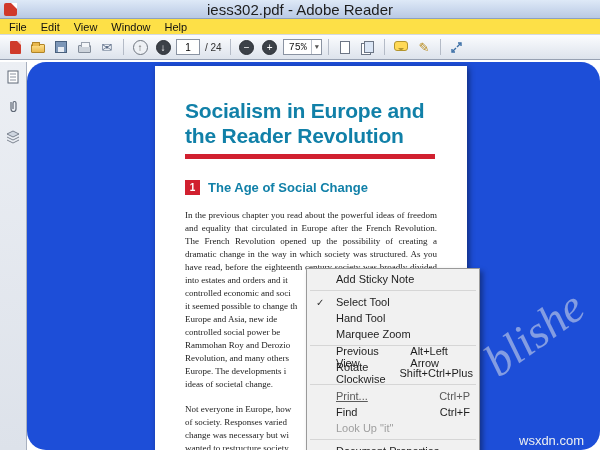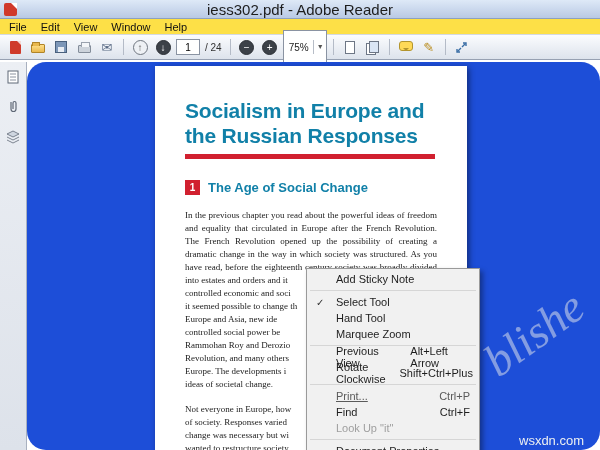--- a/index.html
+++ b/index.html
@@ -26,21 +26,21 @@
   .i-folder::before { content:""; position:absolute; left:0; top:-3px; width:6px; height:3px; background:#e9b84e; border:1px solid #b08428; border-bottom:none; border-radius:1px 1px 0 0; }
   .i-disk { width:12px; height:12px; background:#7d97b8; border:1px solid #49607d; position:relative; }
   .i-disk::after { content:""; position:absolute; left:2px; bottom:0; width:6px; height:5px; background:#e8edf4; }
   .i-printer { width:13px; height:8px; background:#cdd3db; border:1px solid #848d9a; border-radius:1px; position:relative; margin-top:4px; }
   .i-printer::before { content:""; position:absolute; left:2px; top:-4px; width:7px; height:4px; background:#f4f6f9; border:1px solid #9aa2ae; border-bottom:none; }
   .glyph { font-size:13px; color:#5a6b85; line-height:1; }
   .circle { width:15px; height:15px; border-radius:50%; border:1px solid #6f7680; color:#555; background:#eef1f5; font-size:10px; line-height:13px; text-align:center; }
   .circle.dark { background:#3c4148; border-color:#2c3036; color:#fff; }
   .page-input { width:24px; height:16px; border:1px solid #8a93a2; font-size:10px; text-align:center; background:#fff; font-family:"Liberation Sans",sans-serif; }
   .page-total { font-size:10px; color:#333; padding:0 2px; }
-  .zoom-box { height:34px; border:1px solid #8a93a2; background:#fff; display:flex; align-items:center; font-size:10px; padding:0 2px 0 5px; gap:4px; color:#222; }
+  .zoom-box { height:16px; border:1px solid #8a93a2; background:#fff; display:flex; align-items:center; font-size:10px; padding:0 2px 0 5px; gap:4px; color:#222;font-family:Liberation Mono, monospace; }
   .zoom-box .dd { font-size:7px; color:#555; border-left:1px solid #b7bdc7; padding-left:3px; line-height:14px; }
   .i-page { width:10px; height:13px; background:#fff; border:1px solid #6d7685; }
   .i-pages2 { width:13px; height:12px; position:relative; }
   .i-pages2::before, .i-pages2::after { content:""; position:absolute; width:8px; height:10px; background:#fff; border:1px solid #6d7685; }
   .i-pages2::before { left:0; top:2px; } .i-pages2::after { right:0; top:0; background:#dbe6f5; }
   .i-bubble { width:14px; height:10px; background:#ffd957; border:1px solid #b3952e; border-radius:3px; position:relative; margin-top:-2px; }
   .i-bubble::after { content:""; position:absolute; left:3px; bottom:-4px; border:3px solid transparent; border-top-color:#b3952e; }
   .i-sign { font-size:13px; color:#b98c1e; line-height:1; }
 
   
@@ -173,21 +173,21 @@
         <path d="M8 2 L14 5 8 8 2 5 Z" fill="#cfd6e0" stroke="#5f6876" stroke-width="0.8"></path>
         <path d="M2 8 L8 11 14 8" fill="none" stroke="#5f6876" stroke-width="0.8"></path>
         <path d="M2 11 L8 14 14 11" fill="none" stroke="#5f6876" stroke-width="0.8"></path>
       </svg>
     </button>
   </div>
 
   <div class="docarea">
     <div class="page">
       <div class="doc-title">Socialism in Europe and</div>
-      <div class="doc-title">the Russian Responses</div>
+      <div class="doc-title">the Reader Revolution</div>
       <div class="red-bar"></div>
       <div class="section-row">
         <span class="sec-num">1</span>
         <span class="sec-title">The Age of Social Change</span>
       </div>
       <div class="para">
 
       <div class="tline full">In the previous chapter you read about the powerful ideas of freedom</div>
           <div class="tline full">and equality that circulated in Europe after the French Revolution.</div>
           <div class="tline full">The French Revolution opened up the possibility of creating a</div>

